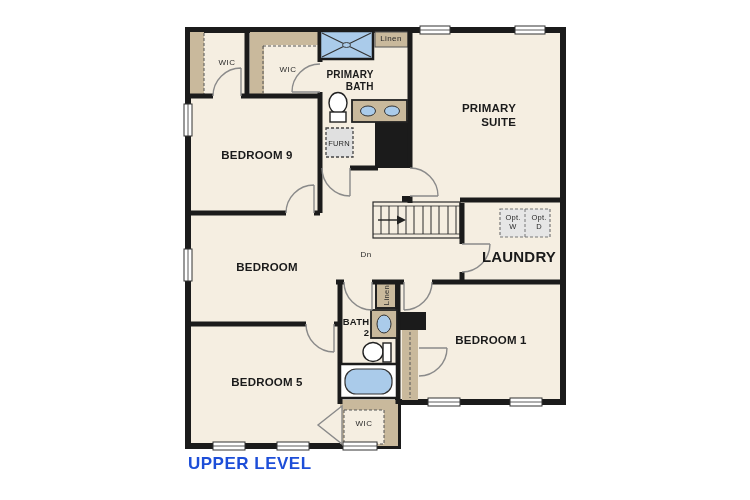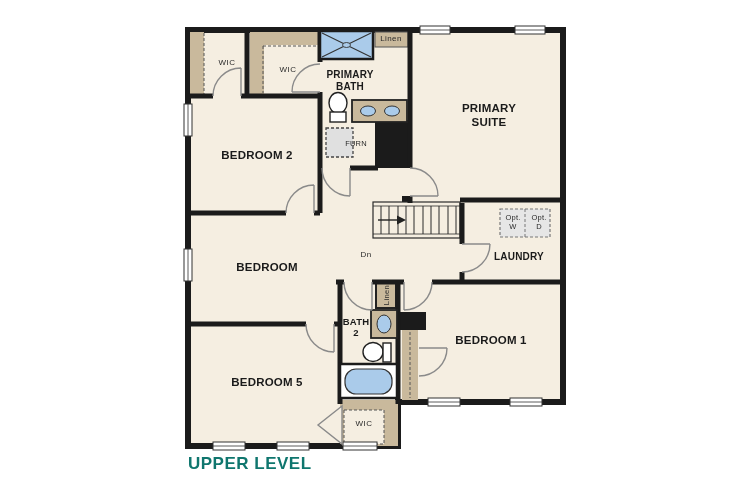--- a/index.html
+++ b/index.html
@@ -5,26 +5,26 @@
   :root{
     --floor:#f5eee1; --wall:#1b1b1b; --closet-tan:#c9b99c;
     --fixture-blue:#aacbea; --appliance-gray:#e6e6e6; --door-stroke:#8a8a8a;
   }
   html,body{margin:0;padding:0;background:#ffffff;}
   #canvas{position:relative;width:750px;height:500px;background:#ffffff;overflow:hidden;
           font-family:"Liberation Sans",sans-serif;}
   #plan-svg{position:absolute;left:0;top:0;}
   .lbl{position:absolute;transform:translate(-50%,-50%);white-space:pre-line;text-align:center;
        color:#1a1a1a;line-height:1.2;}
-  .room-lbl{font-weight:700;font-size:11.5px;letter-spacing:.2px;}
+  .room-lbl{font-weight:700;font-size:11.5px;letter-spacing:.2px;text-align:right;}
   .small-lbl{font-size:8px;color:#2a2a2a;letter-spacing:.4px;}
   .tiny-lbl{font-size:7.5px;color:#2a2a2a;letter-spacing:.2px;}
   .vert{transform:translate(-50%,-50%) rotate(-90deg);}
   #plan-title{position:absolute;left:188px;top:454px;font-size:17px;font-weight:700;
-              letter-spacing:.5px;color:#0f766e;}
+              letter-spacing:.5px;color:#1d4ed8;}
 </style>
 </head>
 <body>
 
 <div id="canvas">
 
   <svg id="plan-svg" width="750" height="500" viewBox="0 0 750 500">
 
     <path d="M188,30 H563 V402 H398 V446 H188 Z" fill="var(--floor)" stroke="var(--wall)" stroke-width="6"></path>
 
@@ -107,34 +107,34 @@
              M404,282 V310 M404,310 A28 28 0 0 0 432,282
              M419,348 H447 M447,348 A28 28 0 0 1 419,376
              M334,324 V352 M334,352 A28 28 0 0 1 306,324"></path>
     <path d="M342,406 L318,425 L342,444 Z" fill="var(--floor)" stroke="var(--door-stroke)" stroke-width="1.4"></path>
   </svg>
 
   <div class="lbl room-lbl" style="left:489px;top:116px;">PRIMARY
 SUITE</div>
   <div class="lbl room-lbl" style="left:350px;top:81px;font-size:10px;">PRIMARY
 BATH</div>
-  <div class="lbl room-lbl" style="left:257px;top:156px;">BEDROOM 2</div>
+  <div class="lbl room-lbl" style="left:257px;top:156px;">BEDROOM 9</div>
   <div class="lbl room-lbl" style="left:267px;top:268px;">BEDROOM</div>
   <div class="lbl room-lbl" style="left:267px;top:383px;">BEDROOM 5</div>
   <div class="lbl room-lbl" style="left:491px;top:341px;">BEDROOM 1</div>
   <div class="lbl room-lbl" style="left:356px;top:327px;font-size:9.5px;">BATH
 2</div>
-  <div class="lbl room-lbl" style="left:519px;top:257px;font-size:10px;">LAUNDRY</div>
+  <div class="lbl room-lbl" style="left:519px;top:257px;font-size:15px;">LAUNDRY</div>
 
   <div class="lbl small-lbl" style="left:227px;top:63px;">WIC</div>
   <div class="lbl small-lbl" style="left:288px;top:70px;">WIC</div>
   <div class="lbl small-lbl" style="left:364px;top:424px;">WIC</div>
   <div class="lbl small-lbl" style="left:391px;top:39px;">Linen</div>
   <div class="lbl small-lbl vert" style="left:386px;top:295px;font-size:7.5px;">Linen</div>
-  <div class="lbl tiny-lbl" style="left:356px;top:143px;">FURN</div>
+  <div class="lbl tiny-lbl" style="left:339px;top:143px;">FURN</div>
   <div class="lbl small-lbl" style="left:366px;top:219px;margin-top:36px;">Dn</div>
   <div class="lbl tiny-lbl" style="left:513px;top:222px;">Opt.
 W</div>
   <div class="lbl tiny-lbl" style="left:539px;top:222px;">Opt.
 D</div>
 
   <div id="plan-title">UPPER LEVEL</div>
 </div>
 
 </body></html>

